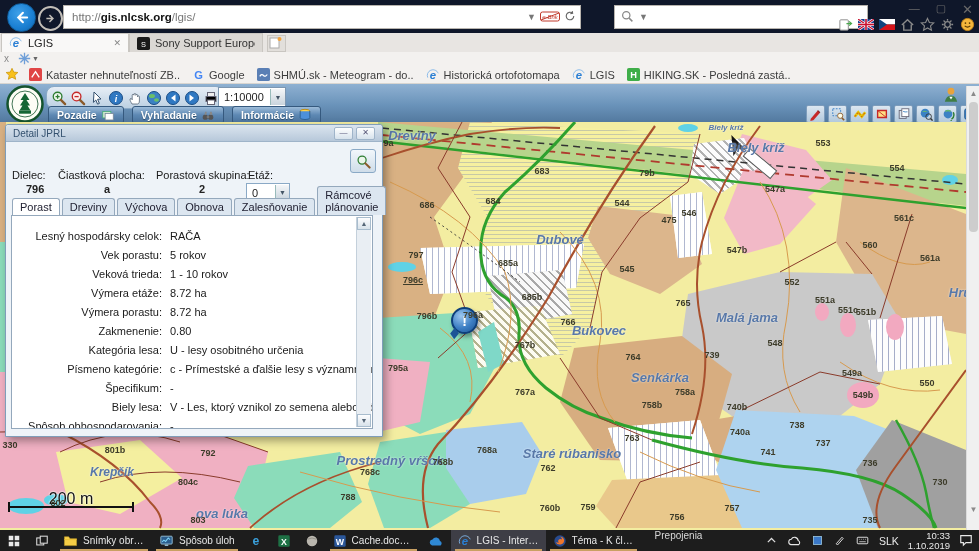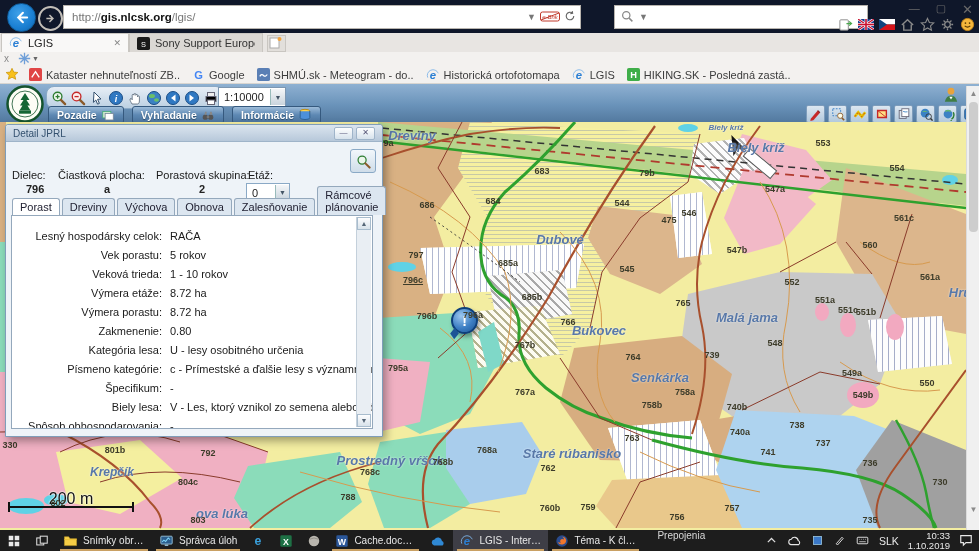--- a/index.html
+++ b/index.html
@@ -616,21 +616,21 @@
       <div class="nl" style="left: 416px; top: 133px;">797</div>
       <div class="nl" style="left: 508px; top: 141px;">685a</div>
       <div class="nl" style="left: 627px; top: 147px;">545</div>
       <div class="nl" style="left: 823px; top: 21px;">553</div>
       <div class="nl" style="left: 897px; top: 46px;">554</div>
       <div class="nl" style="left: 775px; top: 67px;">547a</div>
       <div class="nl" style="left: 689px; top: 91px;">546</div>
       <div class="nl" style="left: 904px; top: 96px;">561c</div>
       <div class="nl" style="left: 870px; top: 123px;">560</div>
       <div class="nl" style="left: 737px; top: 128px;">547b</div>
-      <div class="nl" style="left: 930px; top: 136px; margin-top: 19px;">561a</div>
+      <div class="nl" style="left: 930px; top: 136px;">561a</div>
       <div class="nl" style="left: 792px; top: 160px;">552</div>
       <div class="nl" style="left: 683px; top: 181px;">765</div>
       <div class="nl" style="left: 568px; top: 200px;">766</div>
       <div class="nl" style="left: 825px; top: 178px;">551a</div>
       <div class="nl" style="left: 848px; top: 188px;">551c</div>
       <div class="nl" style="left: 866px; top: 190px;">551b</div>
       <div class="nl" style="left: 775px; top: 221px;">548</div>
       <div class="nl" style="left: 633px; top: 235px;">764</div>
       <div class="nl" style="left: 712px; top: 233px;">739</div>
       <div class="nl" style="left: 852px; top: 251px;">549a</div>
@@ -791,21 +791,21 @@
           <span class="txt">Snímky obrazov...</span>
         </div>
         <div class="tb-item lbl open">
           <span style="display: inline-flex;">
             <svg width="15" height="14" viewBox="0 0 16 16">
               <rect x="1.5" y="2.5" width="13" height="9" rx="1" fill="#2b5d8c" stroke="#9bc6dd"></rect>
               <path d="M3 9 l2-2 2 1.5 3-4 2 2" stroke="#7fd3f7" fill="none" stroke-width="1.2"></path>
               <rect x="6" y="12" width="4" height="1.6" fill="#9bc6dd"></rect>
             </svg>
           </span>
-          <span class="txt">Správca úloh</span>
+          <span class="txt">Spôsob úloh</span>
         </div>
         <div class="tb-item">
           <span style="display: inline-flex;">
             <svg width="14" height="14" viewBox="0 0 16 16">
               <text x="8" y="13" font-size="14" fill="#3aa0dc" text-anchor="middle" font-weight="bold">e</text>
             </svg>
           </span>
         </div>
         <div class="tb-item">
           <span style="display: inline-flex;">

